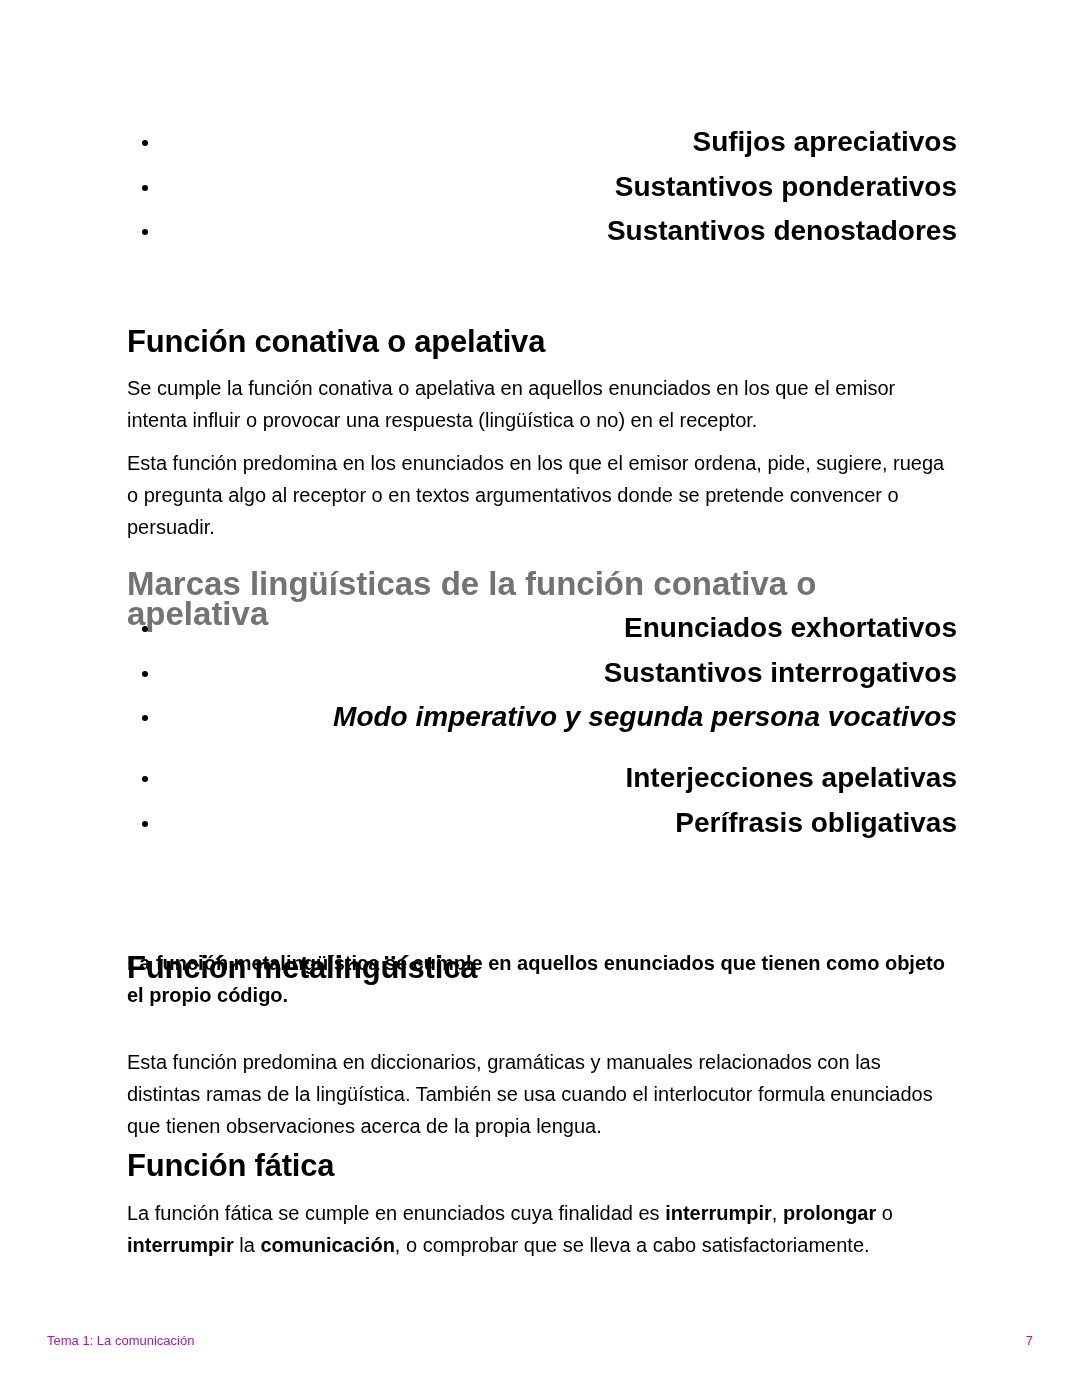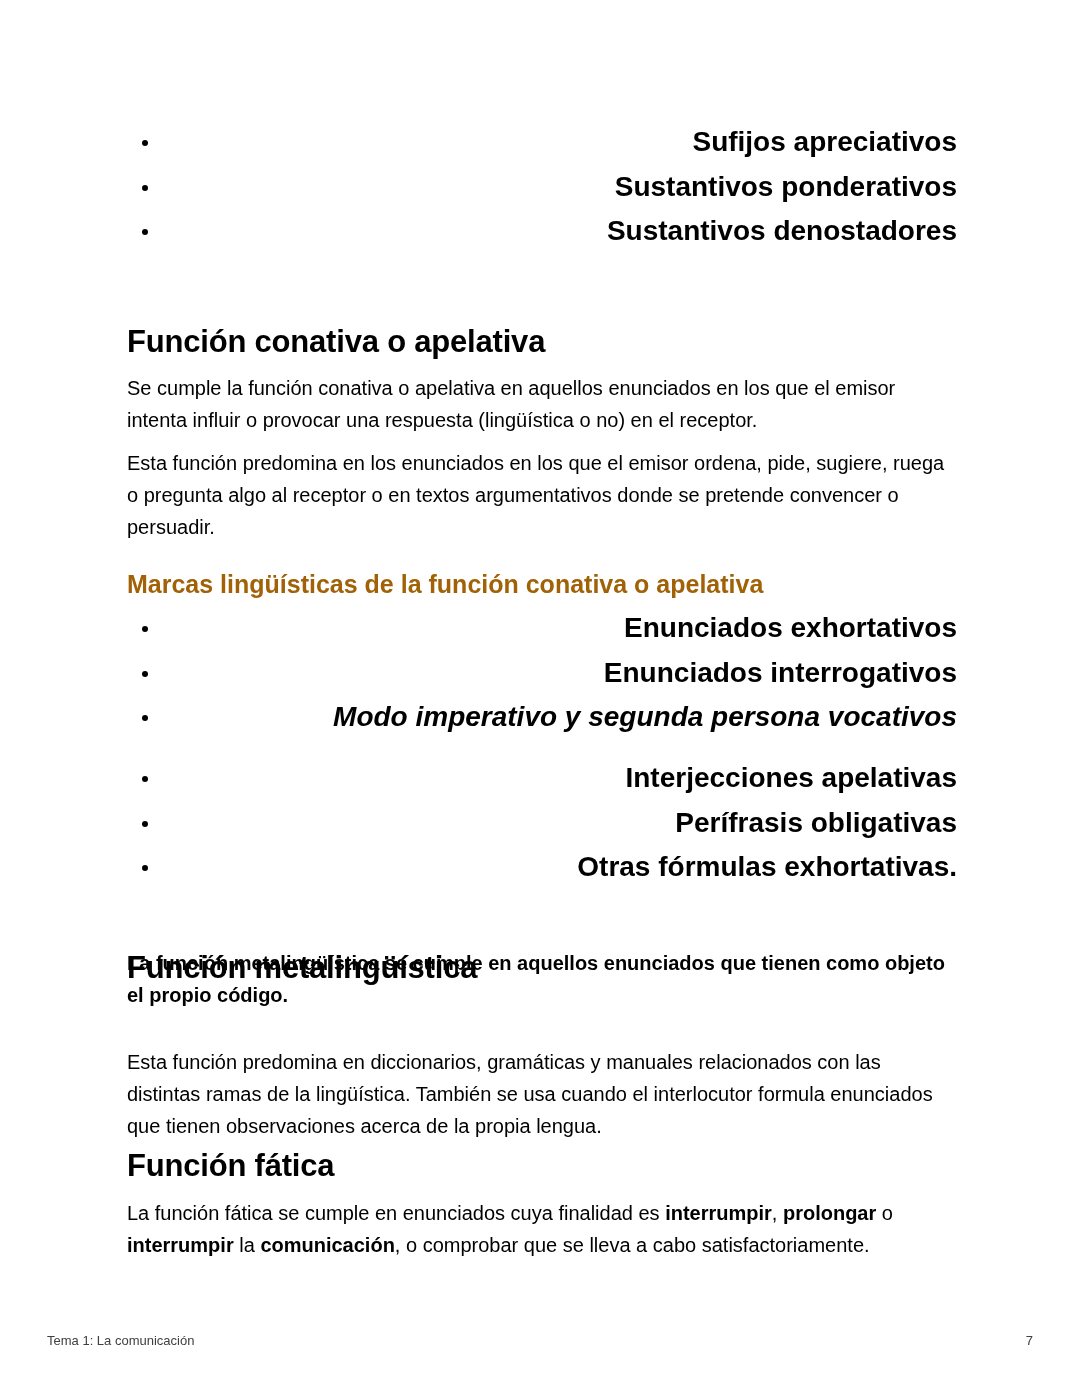--- a/index.html
+++ b/index.html
@@ -2,49 +2,48 @@
 <html><head>
 <meta charset="utf-8">
 <style>
   html, body { margin: 0; padding: 0; background: #ffffff; }
   body { width: 1080px; height: 1397px; position: relative; font-family: "Liberation Sans", sans-serif; color: #000; }
   .page { position: absolute; left: 127px; top: 0; width: 830px; }
   ul { margin: 0; padding: 0; list-style: none; }
   .bullet-list li { position: relative; padding-left: 38px; font-weight: bold; font-size: 28px; line-height: 24px; text-align: right; }
   .bullet-list li::before { content: ""; position: absolute; left: 15px; top: 10px; width: 6px; height: 6px; border-radius: 50%; background: #000; }
   h2 { margin: 0; font-size: 31px; font-weight: bold; line-height: 36px; letter-spacing: -0.2px; }
-  h3 { margin: 0; font-size: 25px; font-weight: bold; color: #a16207; line-height: 30px; }
+  h3 { margin: 0; font-size: 33px; font-weight: bold; color: #737373; line-height: 30px; }
   p { margin: 0; font-size: 20px; line-height: 32px; }
   .abs { position: absolute; left: 0; }
-  .footer { position: absolute; top: 1333px; font-size: 13px; color: #404040; }
+  .footer { position: absolute; top: 1333px; font-size: 13px; color: #a21caf; }
 </style>
 </head>
 <body>
 
 <div class="page">
 
   <ul class="bullet-list abs" style="top:130px;width:830px;">
     <li style="margin-bottom:20.5px;">Sufijos apreciativos</li>
     <li style="margin-bottom:20.5px;">Sustantivos ponderativos</li>
     <li style="margin-bottom:32px;">Sustantivos denostadores</li>
   </ul>
 
   <h2 class="abs" style="top:324px;">Función conativa o apelativa</h2>
   <p class="abs" style="top:372px;width:830px;">Se cumple la función conativa o apelativa en aquellos enunciados en los que el emisor intenta influir o provocar una respuesta (lingüística o no) en el receptor.</p>
   <p class="abs" style="top:447px;width:830px;">Esta función predomina en los enunciados en los que el emisor ordena, pide, sugiere, ruega o pregunta algo al receptor o en textos argumentativos donde se pretende convencer o persuadir.</p>
 
   <h3 class="abs" style="top:569px;">Marcas lingüísticas de la función conativa o apelativa</h3>
 
   <ul class="bullet-list abs" style="top:616px;width:830px;">
     <li style="margin-bottom:20.6px;">Enunciados exhortativos</li>
-    <li style="margin-bottom:20.6px;">Enunciados interrogativos</li>
+    <li style="margin-bottom:20.6px;">Sustantivos interrogativos</li>
     <li style="margin-bottom:37px;font-style:italic;">Modo imperativo y segunda persona vocativos</li>
     <li style="margin-bottom:20.6px;">Interjecciones apelativas</li>
     <li style="margin-bottom:20.6px;">Perífrasis obligativas</li>
-    <li>Otras fórmulas exhortativas.</li>
   </ul>
 
   <h2 class="abs" style="top:950px;">Función metalingüística</h2>
   <p class="abs" style="top:947px;width:830px;font-weight:bold;"><span>La función metalingüística se cumple en aquellos enunciados que tienen como objeto el </span><b>propio código</b><span>.</span></p>
   <p class="abs" style="top:1046px;width:830px;">Esta función predomina en diccionarios, gramáticas y manuales relacionados con las distintas ramas de la lingüística. También se usa cuando el interlocutor formula enunciados que tienen observaciones acerca de la propia lengua.</p>
 
   <h2 class="abs" style="top:1148px;">Función fática</h2>
   <p class="abs" style="top:1197px;width:830px;"><span>La función fática se cumple en enunciados cuya finalidad es </span><b>interrumpir</b><span>, </span><b>prolongar</b><span> o </span><b>interrumpir</b><span> la </span><b>comunicación</b><span>, o comprobar que se lleva a cabo satisfactoriamente.</span></p>
 </div>
 

